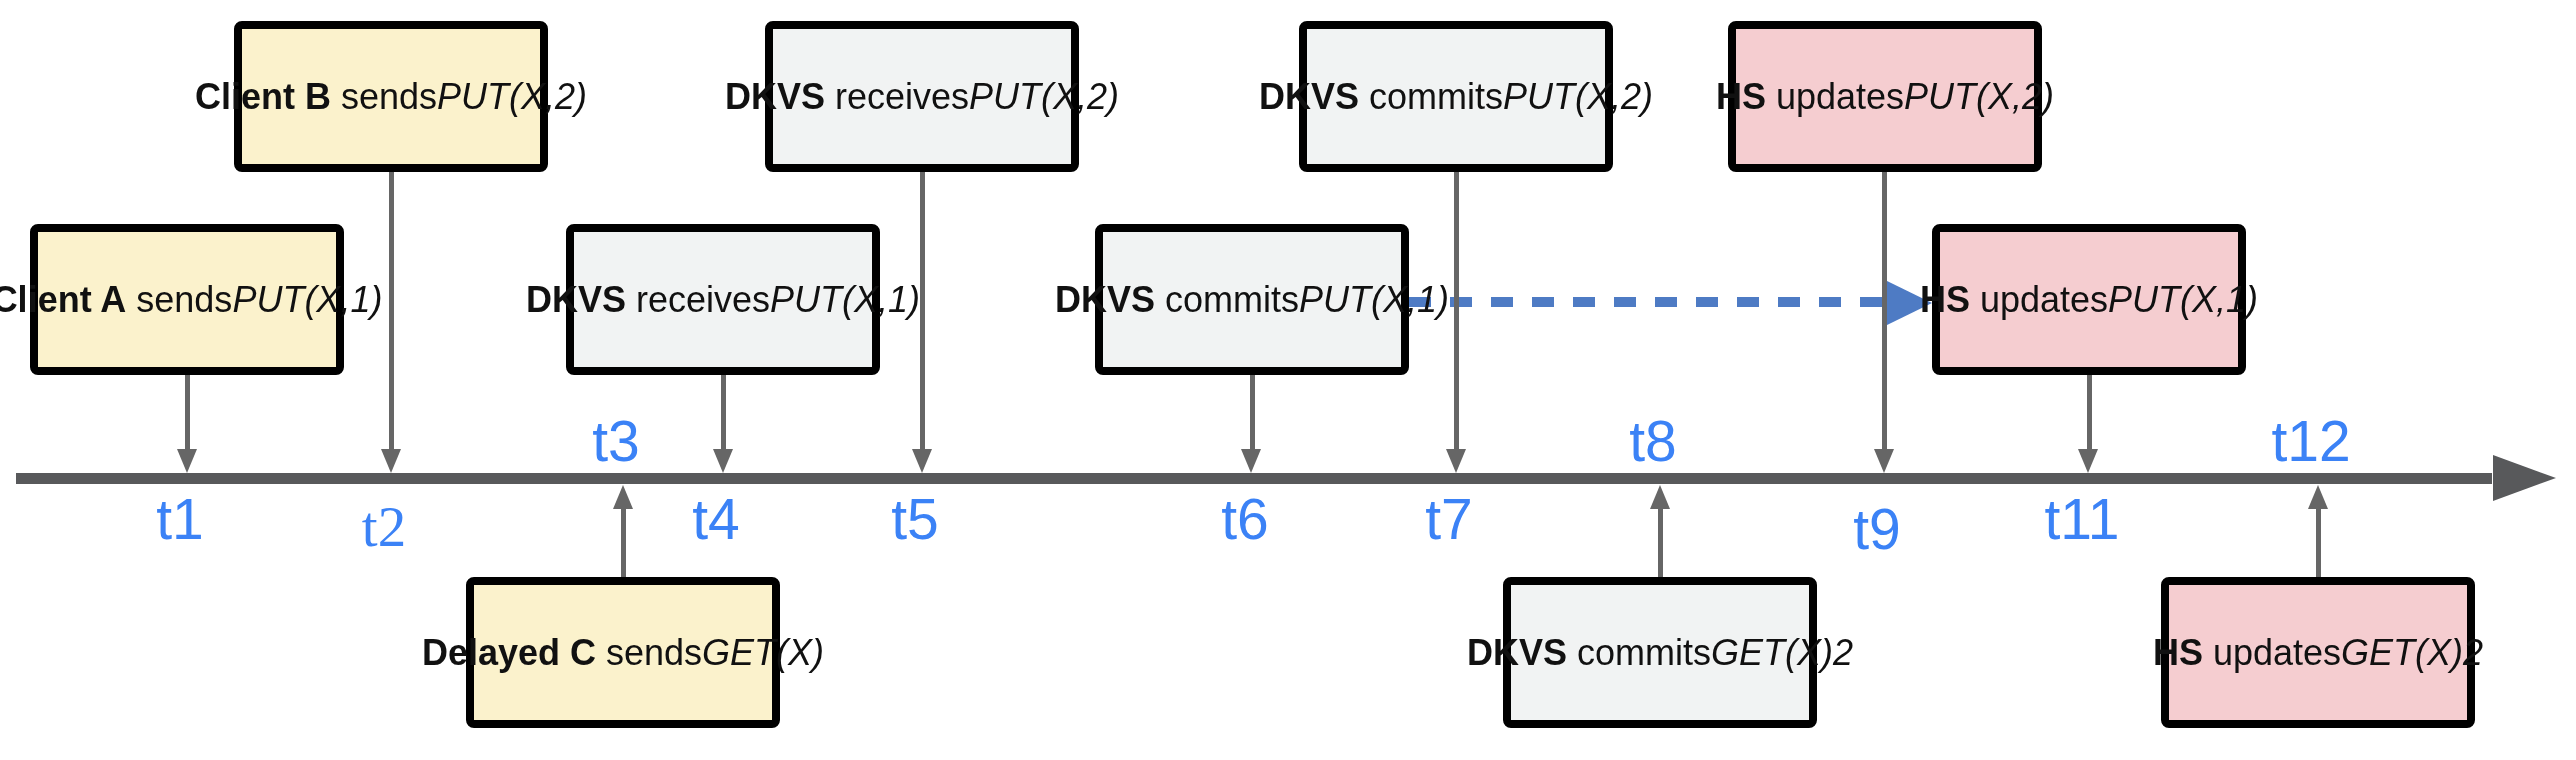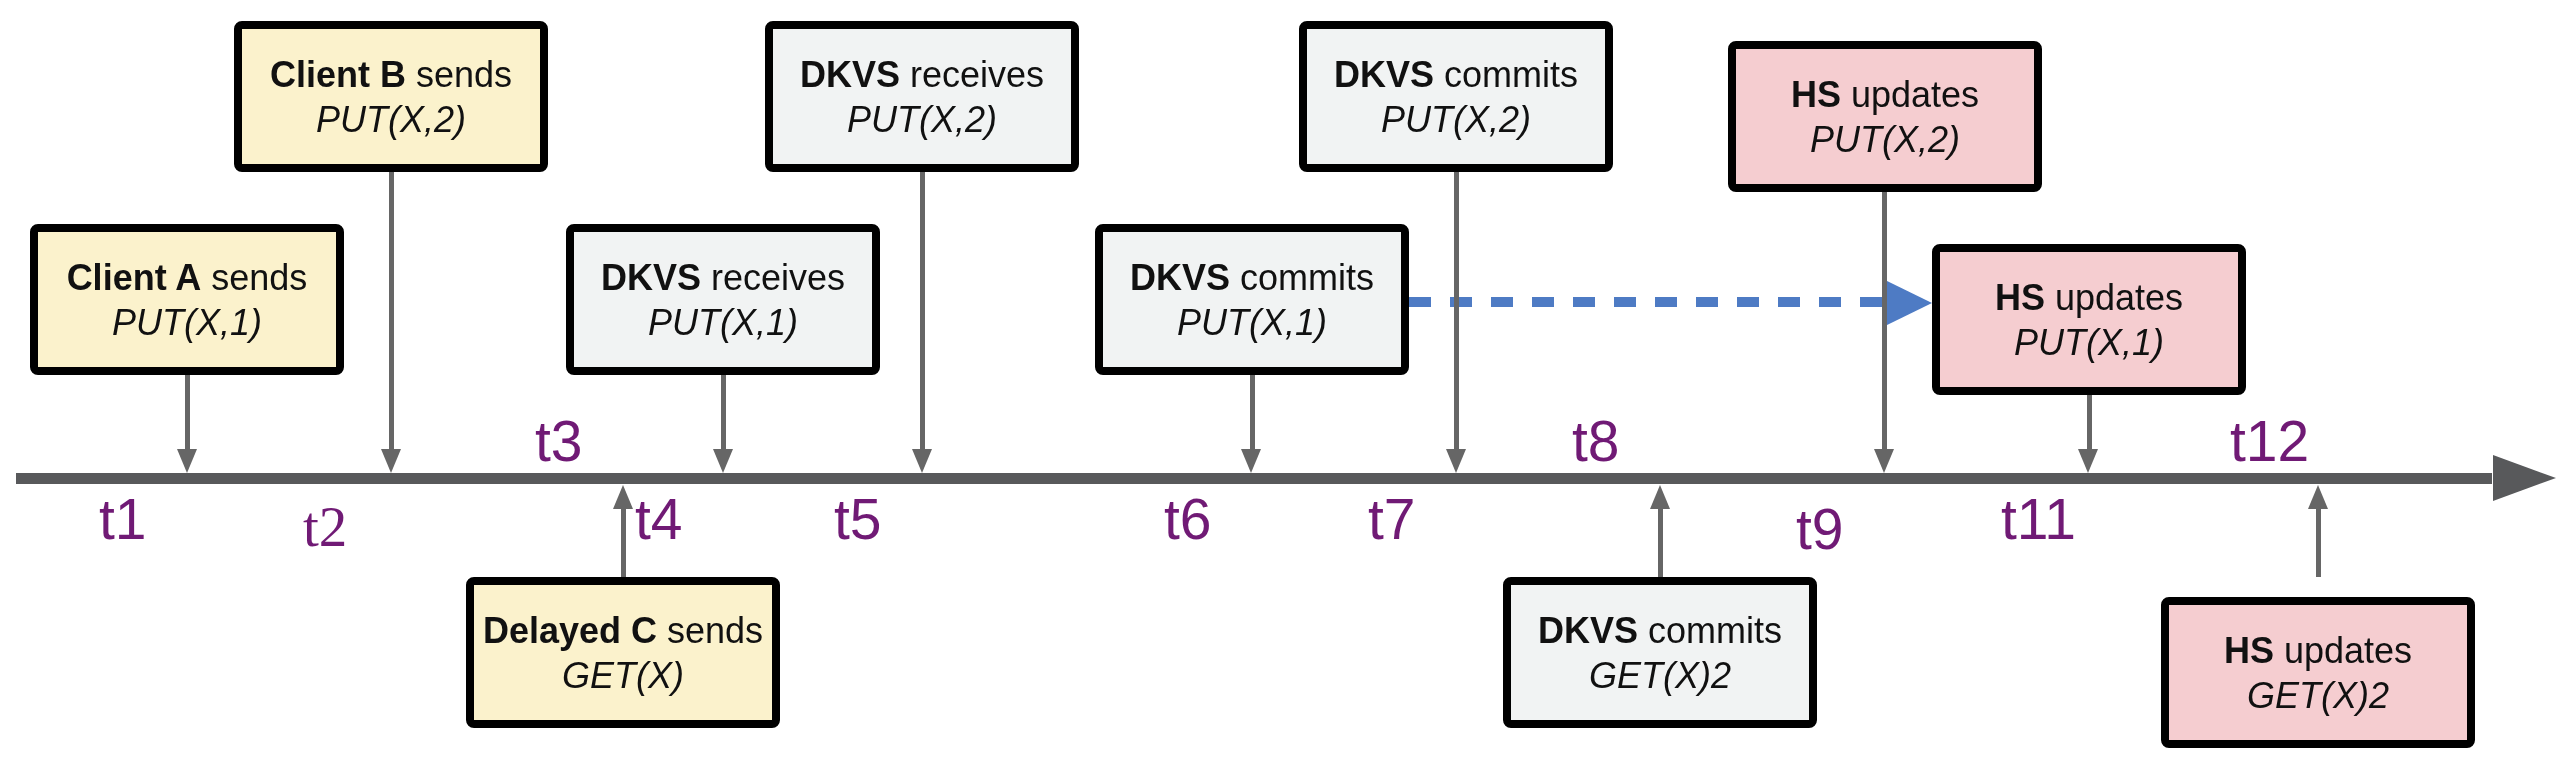--- a/index.html
+++ b/index.html
@@ -14,32 +14,31 @@
 
   
   .event-box {
     position: absolute;
     box-sizing: border-box;
     width: 314px;
     height: 151px;
     border: 8px solid #000000;
     border-radius: 8px;
     display: flex;
-    flex-direction: column;
     justify-content: center;
     align-items: center;
     text-align: center;
     font-size: 36px;
     line-height: 45px;
     color: #111111;
     z-index: 3;
   }
   .fill-client { background: var(--client-fill, #fbf2cc); }
   .fill-dkvs   { background: var(--dkvs-fill, #f1f3f3); }
-  .fill-hs     { background: var(--hs-fill, #f5cdd0); margin-top: 20px; }
+  .fill-hs     { background: var(--hs-fill, #f5cdd0); }
   .event-line1 { white-space: pre; }
   .event-line1 b { font-weight: bold; }
   .event-line2 { font-style: italic; }
 
   
   .stem {
     position: absolute;
     width: 4.9px;
     background: var(--arrow-gray, #666666);
     z-index: 2;
@@ -76,22 +75,23 @@
     border-top: 23.5px solid transparent;
     border-bottom: 23.5px solid transparent;
     border-left: 63px solid var(--timeline-gray, #58595b);
     z-index: 1;
   }
 
   
   .tick-label {
     position: absolute;
     width: 162px;
+    text-align: center;
     font-size: 57px;
-    color: #701a75;
+    color: #3b82f6;
     z-index: 4;
   }
 
   
   .delayed-line {
     position: absolute;
     left: 1409px; top: 297px;
     width: 476px; height: 9.7px;
     background: repeating-linear-gradient(90deg,
       var(--delayed-blue, #4e7bc4) 0 22px,

